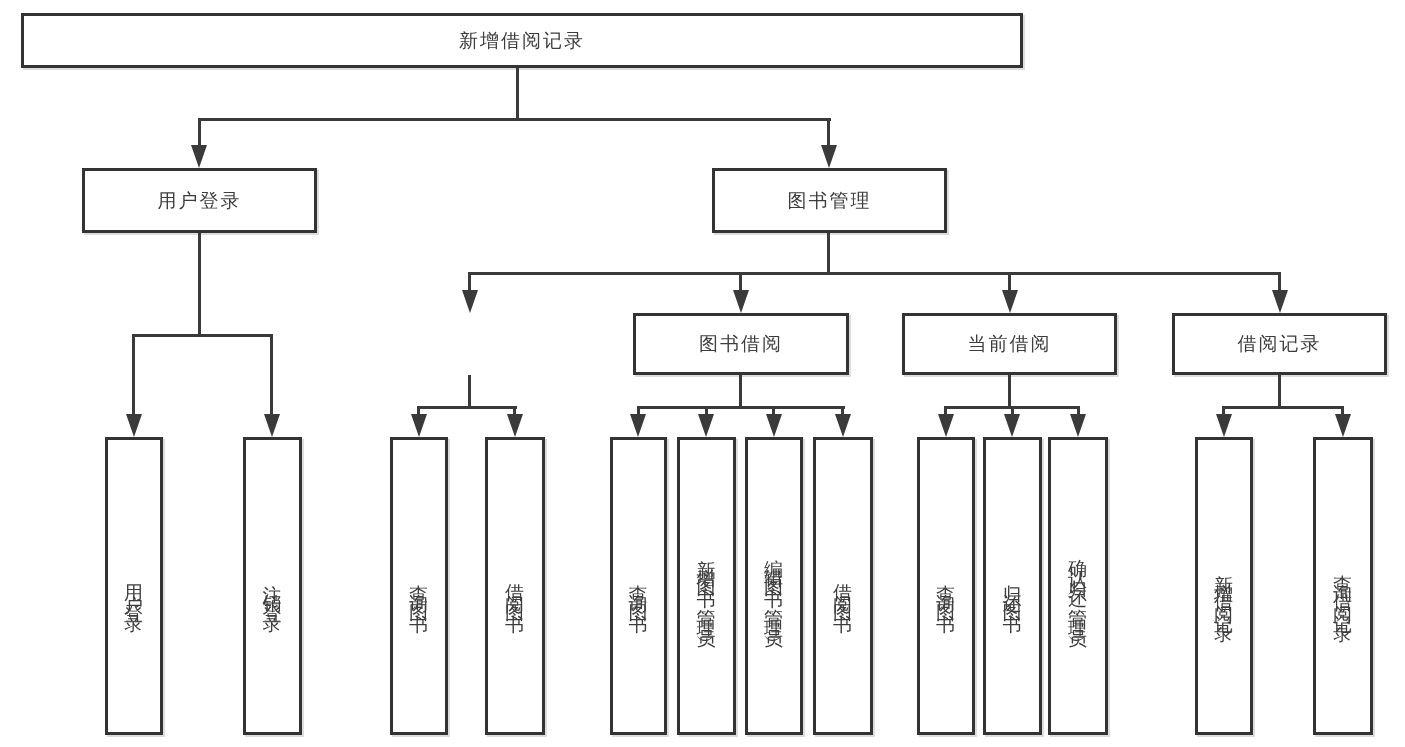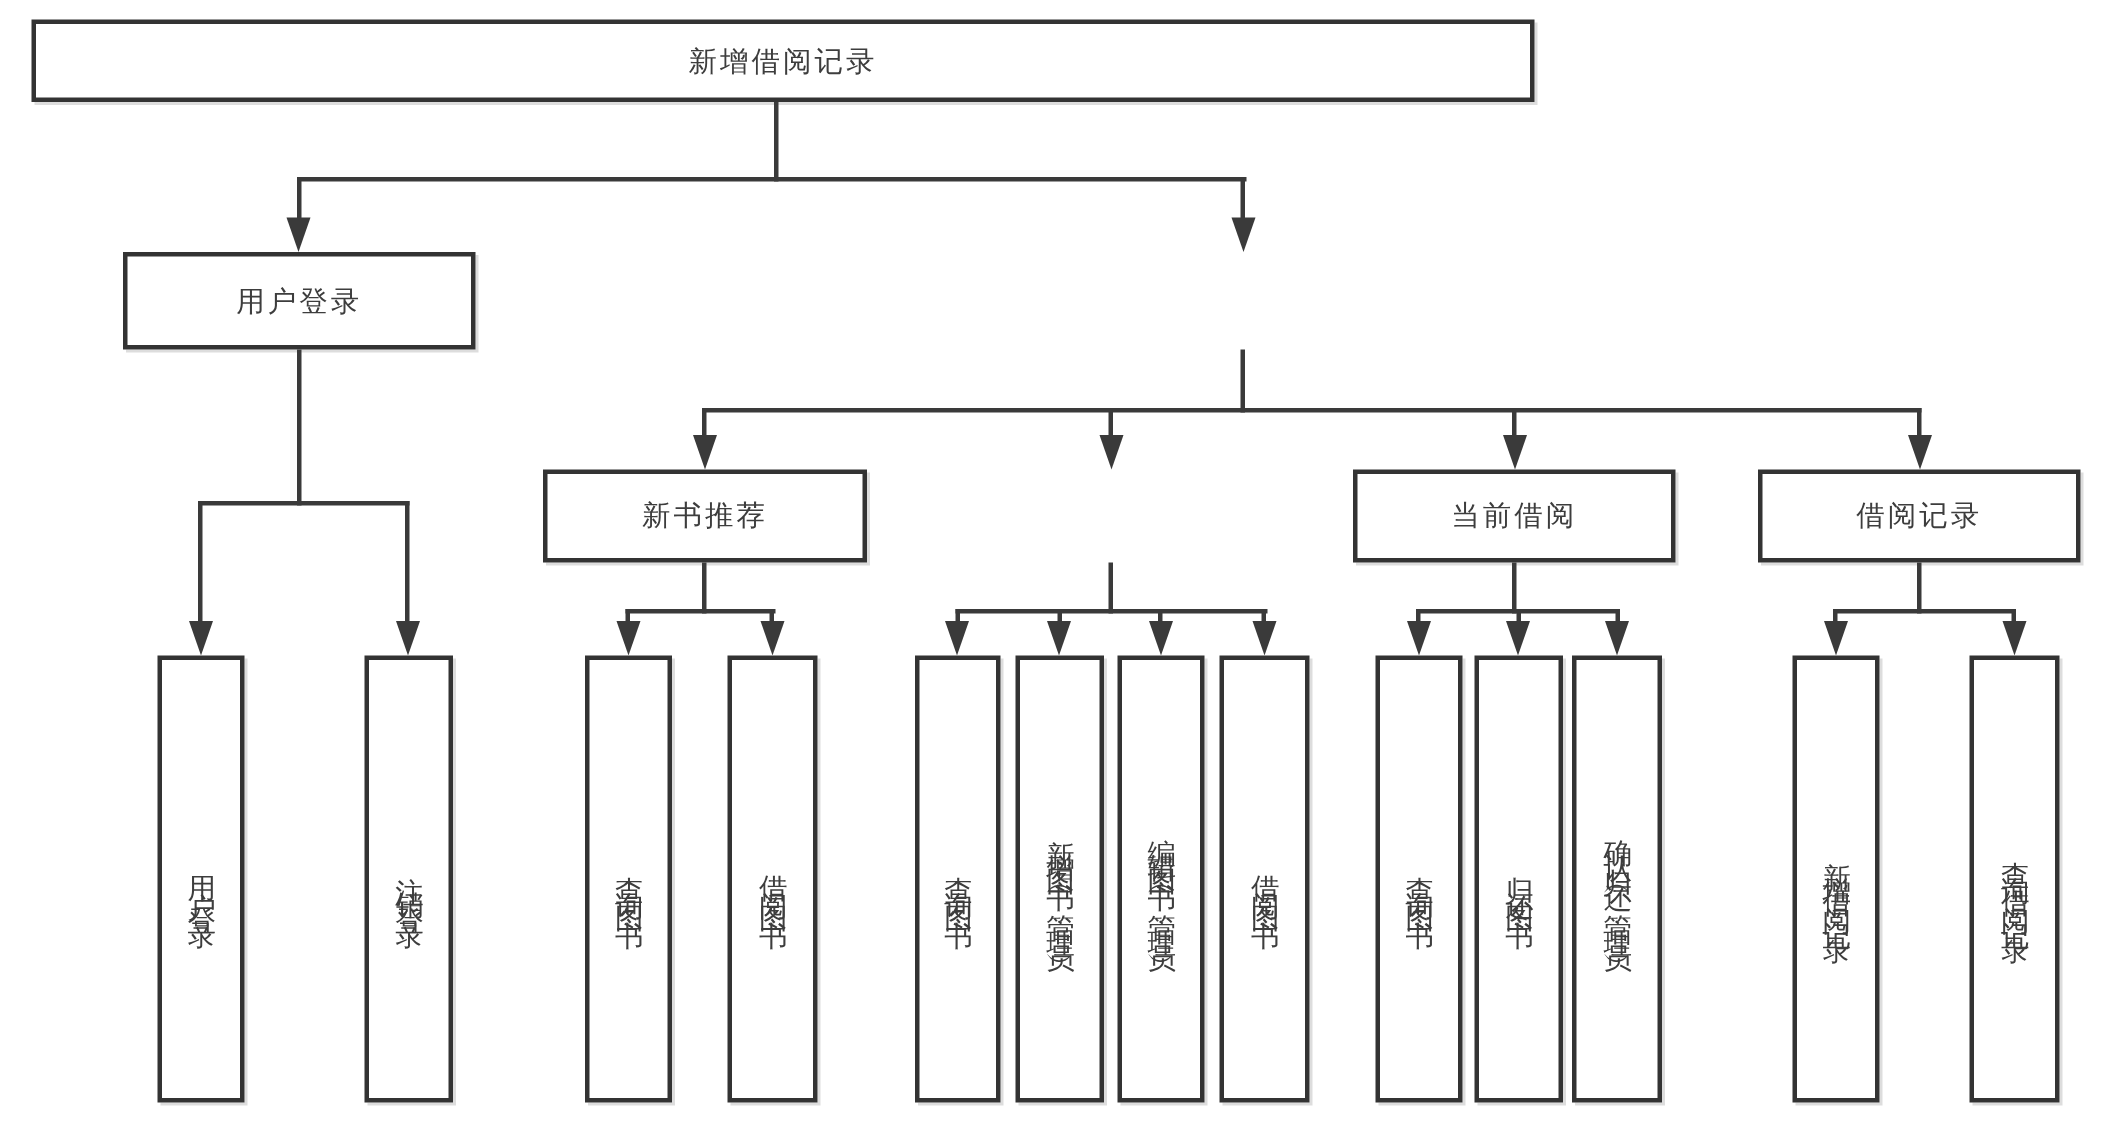--- a/index.html
+++ b/index.html
@@ -39,40 +39,41 @@
   <div class="node" style="left:21px;top:13px;width:1002px;height:55px;">新增借阅记录</div>
 
   <div class="vline" style="left:516px;top:68px;height:53px;"></div>
   <div class="hline" style="left:198px;top:118px;width:633px;"></div>
   <div class="vline" style="left:198px;top:118px;height:30px;"></div>
   <div class="arr" style="left:191px;top:145px;"></div>
   <div class="vline" style="left:827px;top:118px;height:30px;"></div>
   <div class="arr" style="left:821px;top:145px;"></div>
 
   <div class="node" style="left:82px;top:168px;width:235px;height:65px;">用户登录</div>
+  <div class="node" style="left:712px;top:168px;width:235px;height:65px;">图书管理</div>
 
   <div class="vline" style="left:198px;top:233px;height:104px;"></div>
   <div class="hline" style="left:132px;top:334px;width:141px;"></div>
   <div class="vline" style="left:132px;top:334px;height:82px;"></div>
   <div class="arr" style="left:126px;top:414px;"></div>
   <div class="vline" style="left:270px;top:334px;height:82px;"></div>
   <div class="arr" style="left:264px;top:414px;"></div>
 
   <div class="vline" style="left:827px;top:233px;height:42px;"></div>
   <div class="hline" style="left:468px;top:272px;width:813px;"></div>
   <div class="vline" style="left:468px;top:272px;height:20px;"></div>
   <div class="arr" style="left:462px;top:290px;"></div>
   <div class="vline" style="left:739px;top:272px;height:20px;"></div>
   <div class="arr" style="left:733px;top:290px;"></div>
   <div class="vline" style="left:1008px;top:272px;height:20px;"></div>
   <div class="arr" style="left:1002px;top:290px;"></div>
   <div class="vline" style="left:1278px;top:272px;height:20px;"></div>
   <div class="arr" style="left:1272px;top:290px;"></div>
 
-  <div class="node" style="left:362px;top:313px;width:216px;height:62px;">新书推荐</div>
+  <div class="node" style="left:633px;top:313px;width:216px;height:62px;">图书借阅</div>
   <div class="node" style="left:1172px;top:313px;width:215px;height:62px;">借阅记录</div>
   <div class="node" style="left:902px;top:313px;width:215px;height:62px;">当前借阅</div>
 
   <div class="vline" style="left:468px;top:375px;height:34px;"></div>
   <div class="hline" style="left:417px;top:406px;width:100px;"></div>
   <div class="vline" style="left:417px;top:406px;height:12px;"></div>
   <div class="arr" style="left:411px;top:414px;"></div>
   <div class="vline" style="left:513px;top:406px;height:12px;"></div>
   <div class="arr" style="left:507px;top:414px;"></div>
 

